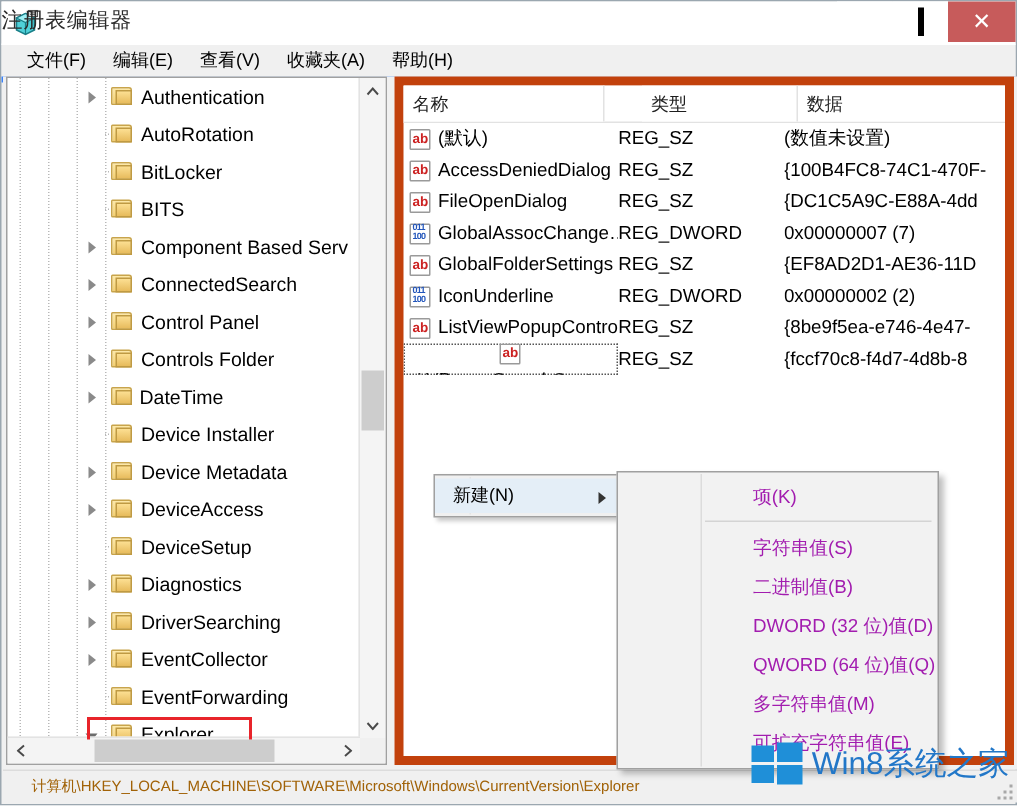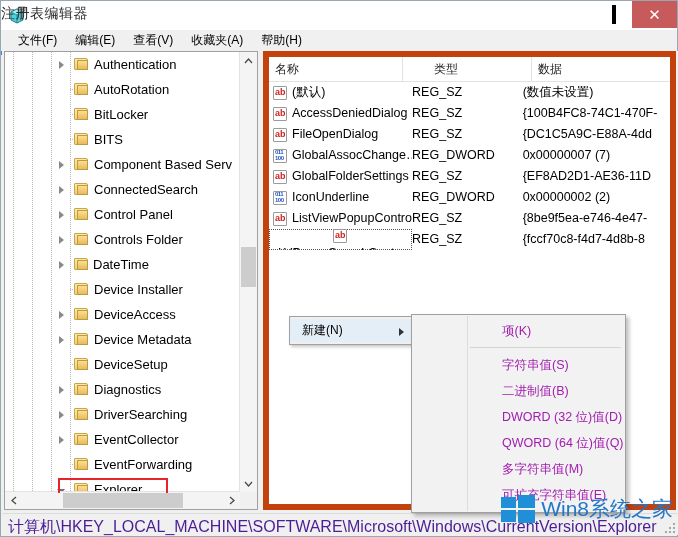--- a/index.html
+++ b/index.html
@@ -415,23 +415,23 @@
   #statusbar {
     position: absolute;
     left: 1px; bottom: 1px;
     width: 676px; height: 22px;
     background: #f0f0f0;
     border-top: 1px solid #dcdcdc;
     box-sizing: border-box;
   }
   #status-text {
     position: absolute;
-    left: 6px; top: 3px;
-    font-size: 16px;
-    color: #4c1d95;
+    left: 19px; top: 3px;
+    font-size: 10px;
+    color: #a16207;
     white-space: nowrap;
   }
   #resize-grip {
     position: absolute;
     right: 3px; bottom: 2px;
     width: 12px; height: 12px;
   }
   .grip-dot {
     position: absolute;
     width: 2px; height: 2px;
@@ -602,31 +602,31 @@
             <span class="tlabel" style="left: 89px;">Device Installer</span>
           </div>
           <div class="tnode">
             <span class="twisty" style="left: 51px;">
               <span class="arrow-closed"></span>
             </span>
             <span class="folder" style="left: 69px;">
               <span class="f-back"></span>
               <span class="f-front"></span>
             </span>
+            <span class="tlabel" style="left: 89px;">Device Metadata</span>
+          </div>
+          <div class="tnode">
+            <span class="twisty" style="left: 51px;">
+              <span class="arrow-closed"></span>
+            </span>
+            <span class="folder" style="left: 69px;">
+              <span class="f-back"></span>
+              <span class="f-front"></span>
+            </span>
             <span class="tlabel" style="left: 89px;">DeviceAccess</span>
-          </div>
-          <div class="tnode">
-            <span class="twisty" style="left: 51px;">
-              <span class="arrow-closed"></span>
-            </span>
-            <span class="folder" style="left: 69px;">
-              <span class="f-back"></span>
-              <span class="f-front"></span>
-            </span>
-            <span class="tlabel" style="left: 89px;">Device Metadata</span>
           </div>
           <div class="tnode">
             <span class="guide" style="left: 65px; top: 12px; height: 1px; width: 8px; bottom: auto; background-image: linear-gradient(to right, rgb(184, 184, 184) 50%, transparent 50%); background-size: 2px 1px;"></span>
             <span class="folder" style="left: 69px;">
               <span class="f-back"></span>
               <span class="f-front"></span>
             </span>
             <span class="tlabel" style="left: 89px;">DeviceSetup</span>
           </div>
           <div class="tnode">

